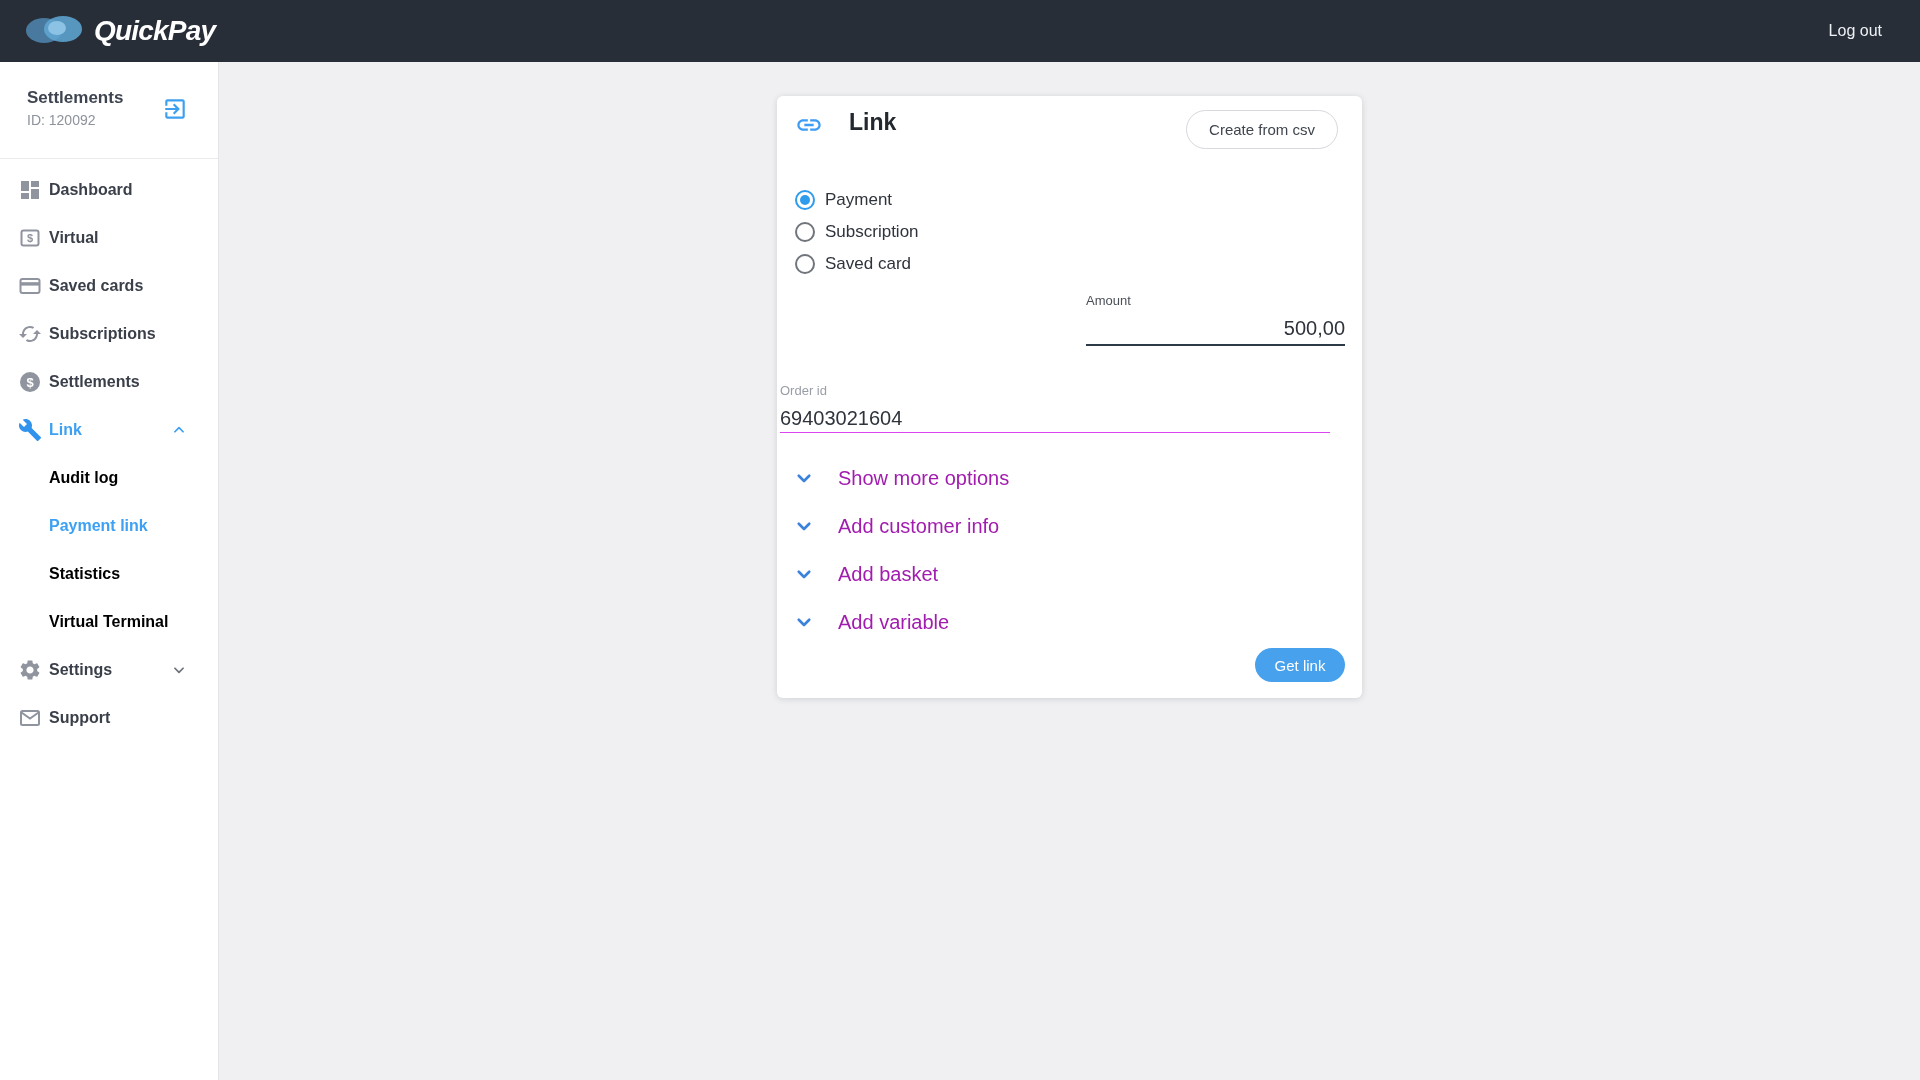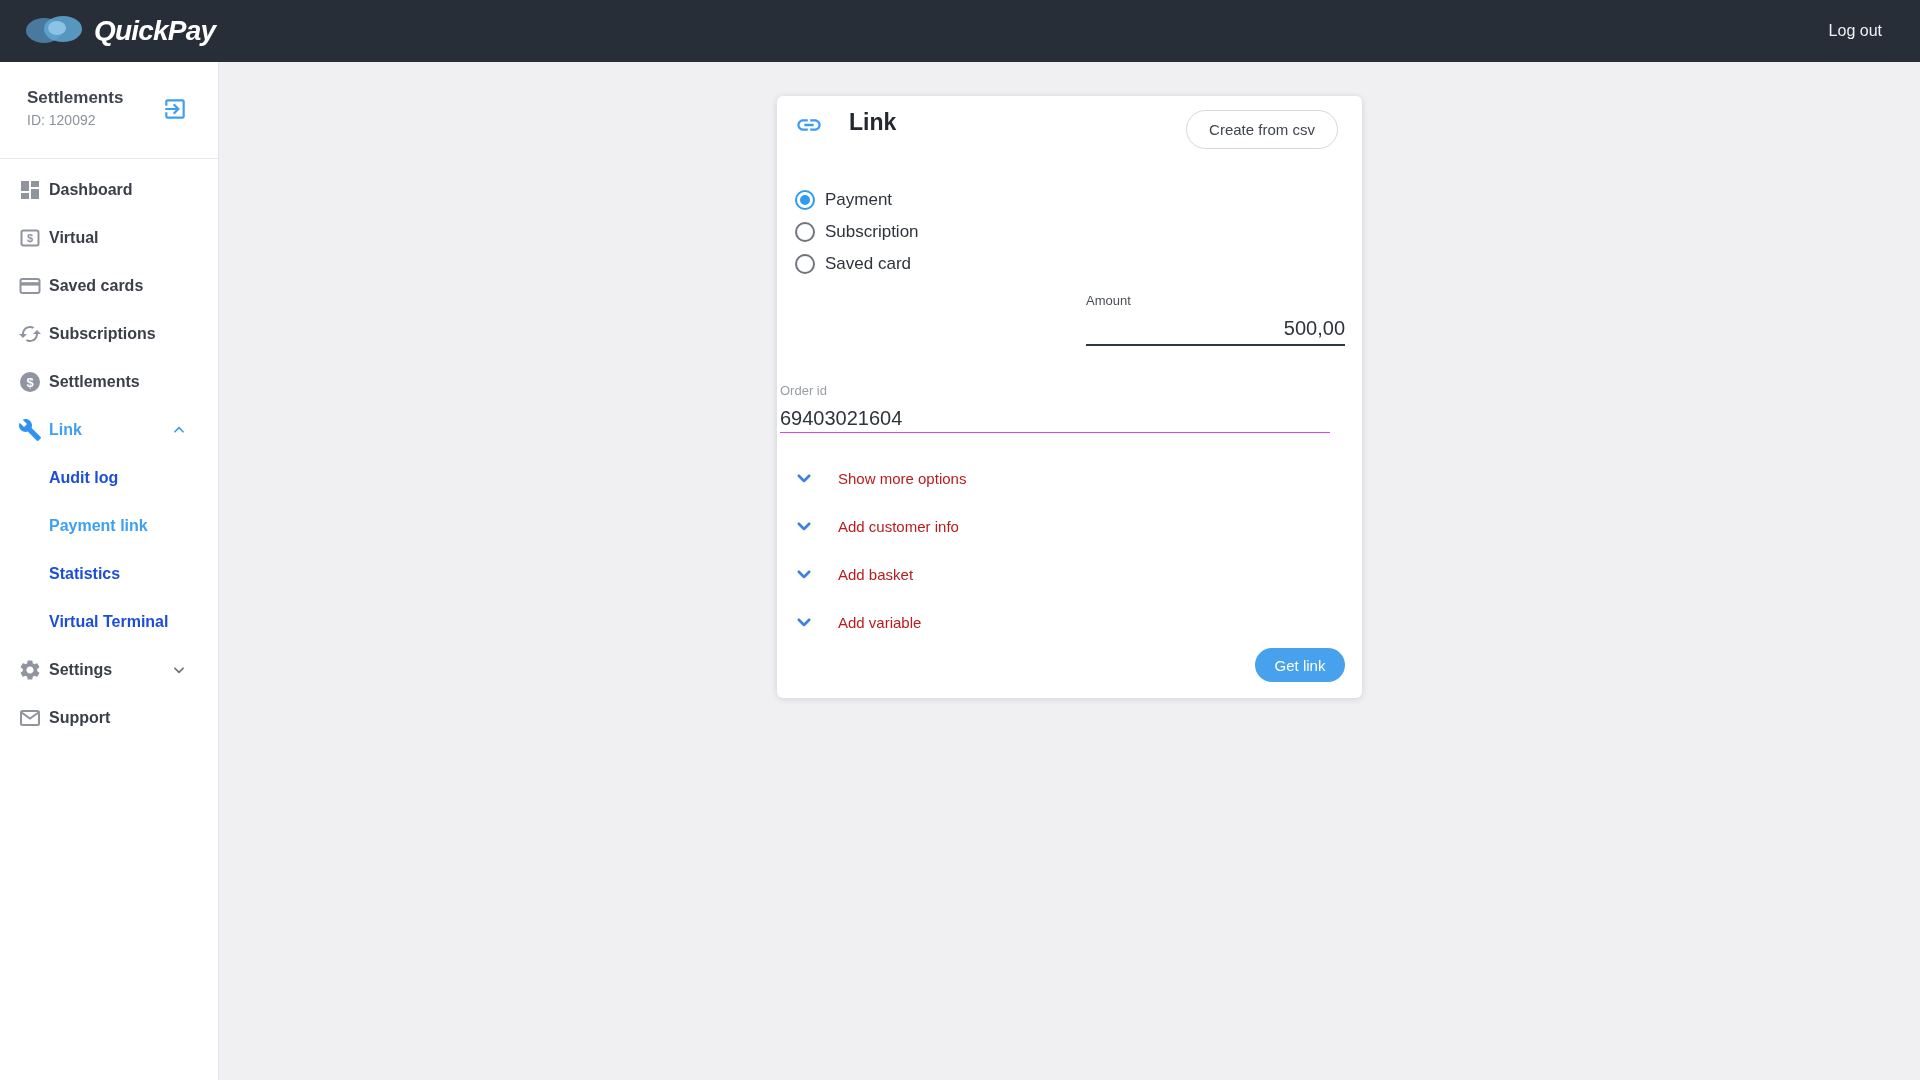--- a/index.html
+++ b/index.html
@@ -42,21 +42,21 @@
   .account-name { font-size:17px; font-weight:600; color:#3e4450; }
   .account-id { font-size:14px; color:#8d929b; margin-top:4px; }
   .account-exit { position:absolute; right:30px; top:34px; width:26px; height:26px; color:#3d9ff0; cursor:pointer; }
 
   .nav { padding-top:7px; }
   .nav-row { height:48px; display:flex; align-items:center; padding-left:18px; cursor:pointer; }
   .nav-icon { width:24px; height:24px; margin-right:7px; color:#8f949e; flex:none; }
   .nav-icon svg { width:24px; height:24px; display:block; }
   .nav-label { font-size:16px; font-weight:600; color:#3a3f49; }
   .nav-row.sub { padding-left:49px; }
-  .nav-row.sub .nav-label { color:#1d4ed8; }
+  .nav-row.sub .nav-label { color:#000000; }
   .nav-row.blue .nav-label { color:#3da0f2; }
   .nav-row.blue .nav-icon { color:#2f93ee; }
   .nav-chevron { margin-left:auto; margin-right:32px; width:14px; height:14px; }
   .nav-chevron svg { width:14px; height:14px; display:block; }
   .chev-blue { color:#3da0f2; }
   .chev-gray { color:#6e737c; }
 
   
   .card {
     position:absolute; left:777px; top:96px; width:585px; height:602px;
@@ -101,21 +101,21 @@
   .field-order    { left:3px; top:287px; width:550px; height:50px; border-bottom:1px solid #d946ef; }
   .dd-arrow {
     width:0; height:0; border-left:5px solid transparent; border-right:5px solid transparent;
     border-top:6px solid #6f747d; margin-right:3px;
   }
 
   .expanders { position:absolute; left:18px; top:358px; width:549px; }
   .exp-row { height:48px; display:flex; align-items:center; cursor:pointer; }
   .exp-chevron { width:18px; height:18px; color:#3b82dd; flex:none; }
   .exp-chevron svg { width:18px; height:18px; display:block; }
-  .exp-label { margin-left:25px; font-size:15px; color:#b91c1c; }
+  .exp-label { margin-left:25px; font-size:20px; color:#a21caf; }
 
   .get-link-btn {
     position:absolute; left:478px; top:552px; width:90px; height:34px;
     border-radius:17px; background:#47a1ec; border:none;
     display:flex; align-items:center; justify-content:center;
     color:#ffffff; font-size:15px; cursor:pointer;
   }
 </style>
 </head>
 <body>

